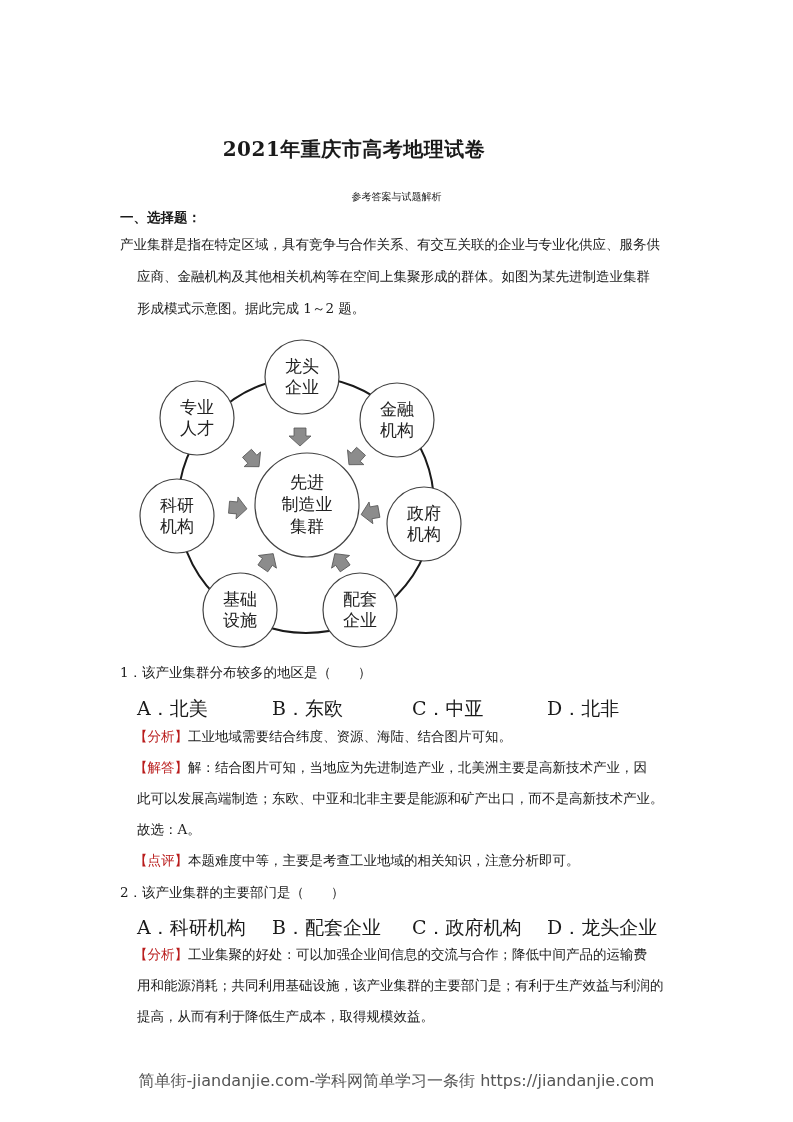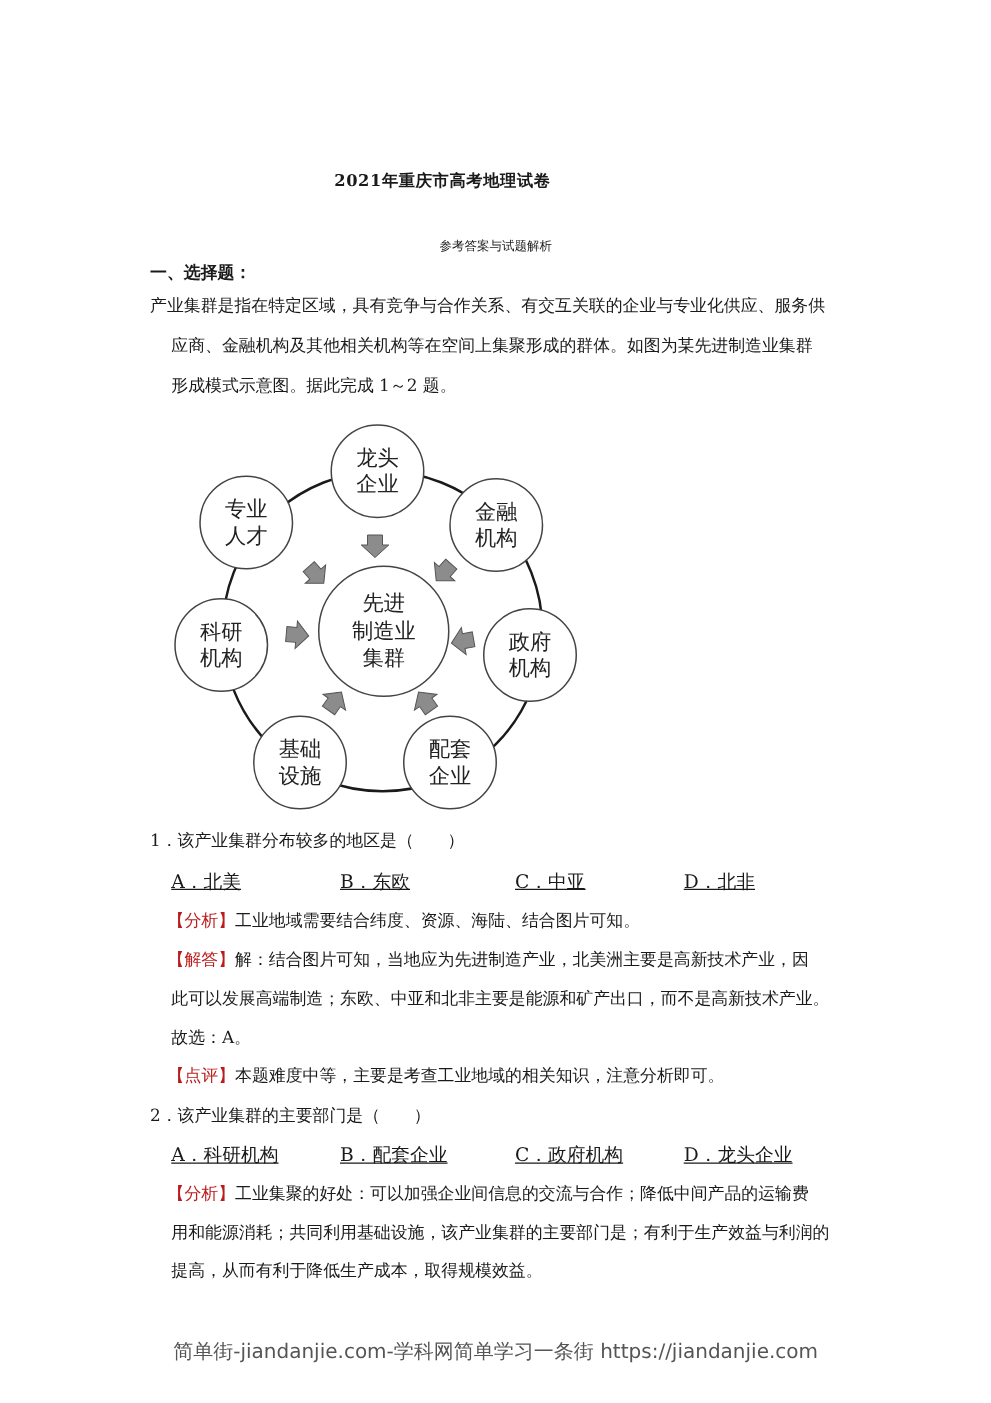--- a/index.html
+++ b/index.html
@@ -1,25 +1,25 @@
 <!DOCTYPE html>
 <html><head>
   <meta charset="utf-8">
   <style>
     html, body { margin: 0; padding: 0; background: #ffffff; }
     body { width: 793px; height: 1122px; position: relative; overflow: hidden;
            font-family: "DejaVu Serif", "Liberation Serif", serif; color: #1a1a1a; }
     .abs { position: absolute; white-space: nowrap; }
     .title { top: 136px; left: 0; width: 708px; text-align: center;
-             font-size: 13px; font-weight: bold; letter-spacing: 0.5px; }
+             font-size: 20px; font-weight: bold; letter-spacing: 0.5px; }
     .subtitle { top: 178px; left: 0; width: 793px; text-align: center; font-size: 10px; margin-top: 12px; }
     .section { top: 209px; left: 120px; font-size: 13.5px; font-weight: bold; }
     .p-line { position: absolute; white-space: nowrap; font-size: 13.5px; }
     .blue { color: #b91c1c; }
-    .opt { position: absolute; font-size: 15px; white-space: nowrap; text-decoration: underline; }
+    .opt { position: absolute; font-size: 19px; white-space: nowrap; }
     .footer { top: 1071px; left: 0; width: 793px; text-align: center;
               font-family: "DejaVu Sans", sans-serif; font-size: 16px; color: #555; }
     svg text { font-family: "DejaVu Sans", sans-serif; }
   </style>
 </head>
 <body>
 
 <div class="abs title">2021年重庆市高考地理试卷</div>
 <div class="abs subtitle">参考答案与试题解析</div>
 <div class="abs section">一、选择题：</div>

